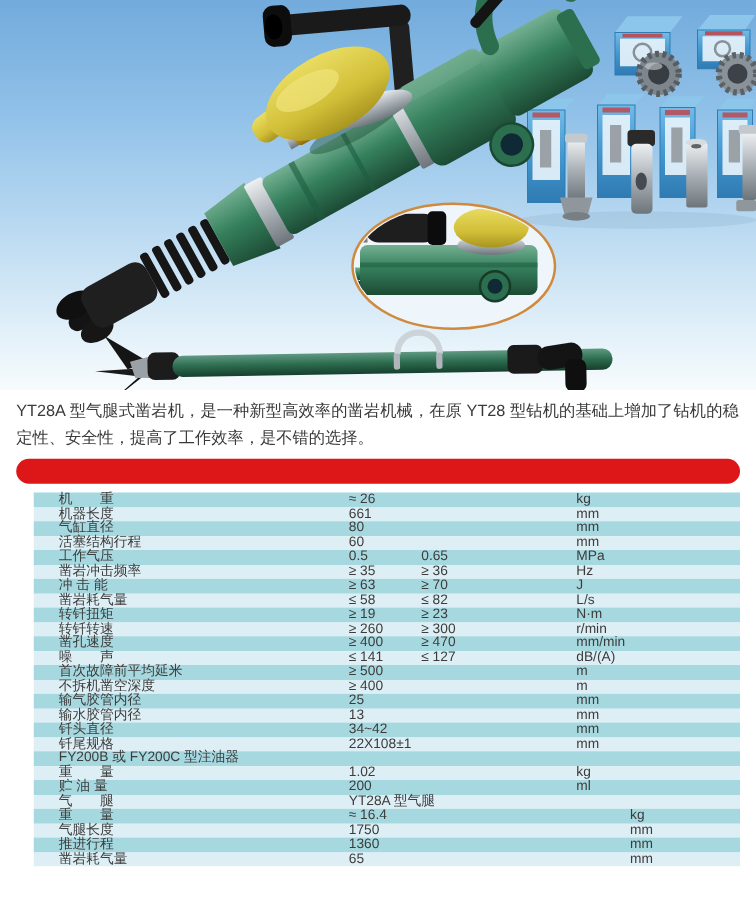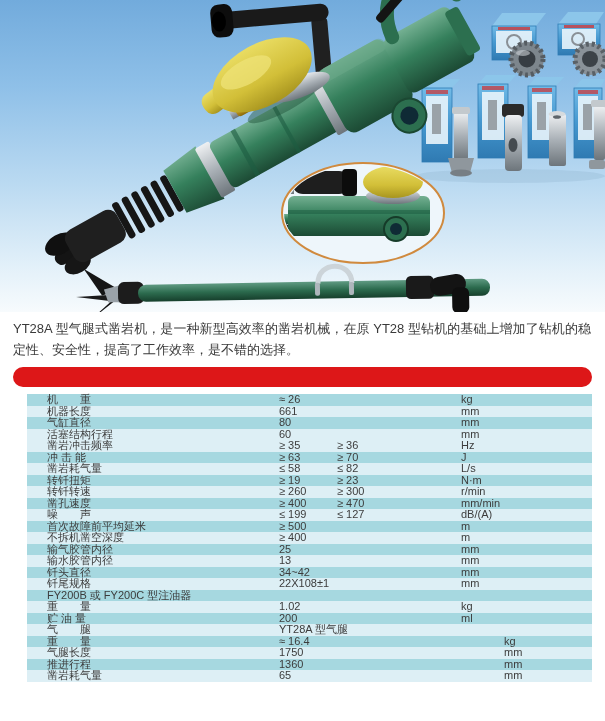--- a/index.html
+++ b/index.html
@@ -299,20 +299,26 @@
     <span class="c-v1">80</span>
     <span class="c-v2"></span>
     <span class="c-unit">mm</span>
   </div>
       <div class="spec-row light">
     <span class="c-label">活塞结构行程</span>
     <span class="c-v1">60</span>
     <span class="c-v2"></span>
     <span class="c-unit">mm</span>
   </div>
+      <div class="spec-row dark">
+    <span class="c-label">工作气压</span>
+    <span class="c-v1">0.5</span>
+    <span class="c-v2">0.65</span>
+    <span class="c-unit">MPa</span>
+  </div>
       <div class="spec-row light">
     <span class="c-label">凿岩冲击频率</span>
     <span class="c-v1">≥ 35</span>
     <span class="c-v2">≥ 36</span>
     <span class="c-unit">Hz</span>
   </div>
       <div class="spec-row dark">
     <span class="c-label">冲 击 能</span>
     <span class="c-v1">≥ 63</span>
     <span class="c-v2">≥ 70</span>
@@ -337,21 +343,21 @@
     <span class="c-unit">r/min</span>
   </div>
       <div class="spec-row dark">
     <span class="c-label">凿孔速度</span>
     <span class="c-v1">≥ 400</span>
     <span class="c-v2">≥ 470</span>
     <span class="c-unit">mm/min</span>
   </div>
       <div class="spec-row light">
     <span class="c-label">噪　　声</span>
-    <span class="c-v1">≤ 199</span>
+    <span class="c-v1">≤ 141</span>
     <span class="c-v2">≤ 127</span>
     <span class="c-unit">dB/(A)</span>
   </div>
       <div class="spec-row dark">
     <span class="c-label">首次故障前平均延米</span>
     <span class="c-v1">≥ 500</span>
     <span class="c-v2"></span>
     <span class="c-unit">m</span>
   </div>
       <div class="spec-row light">

